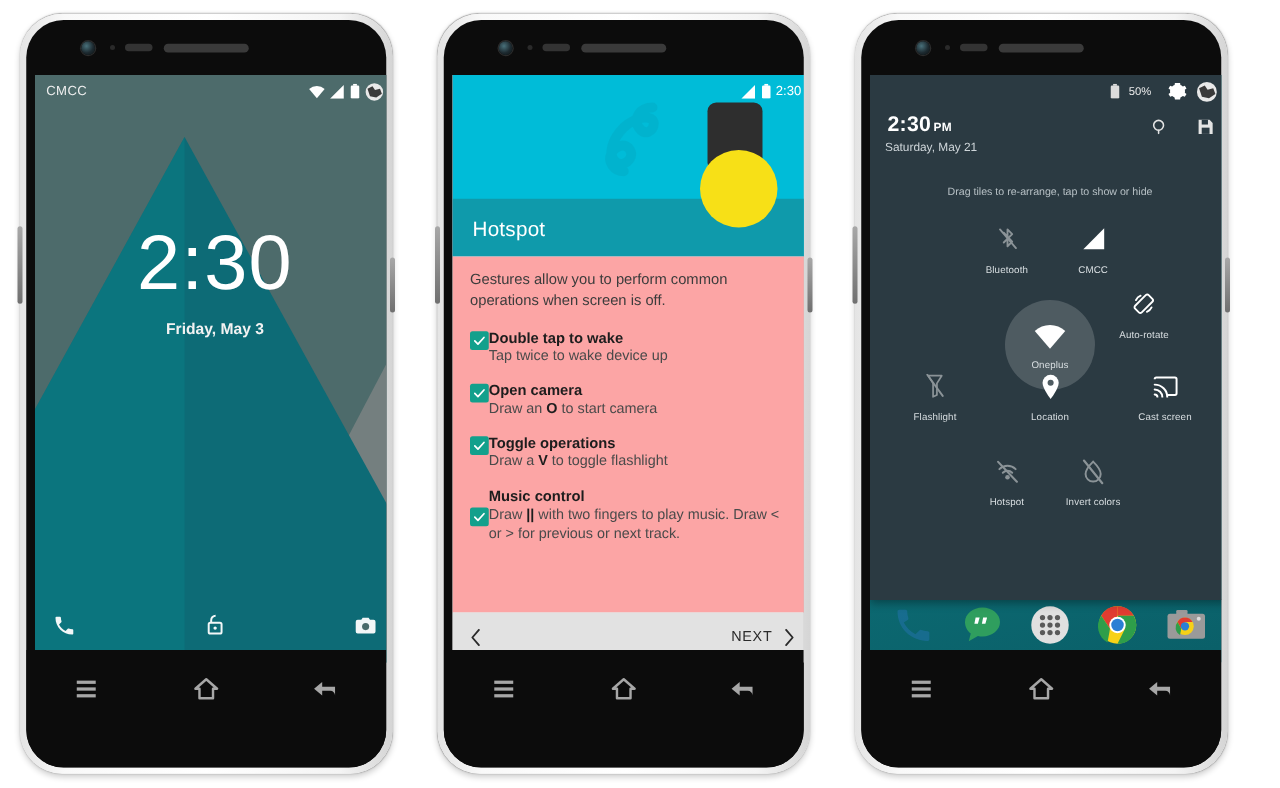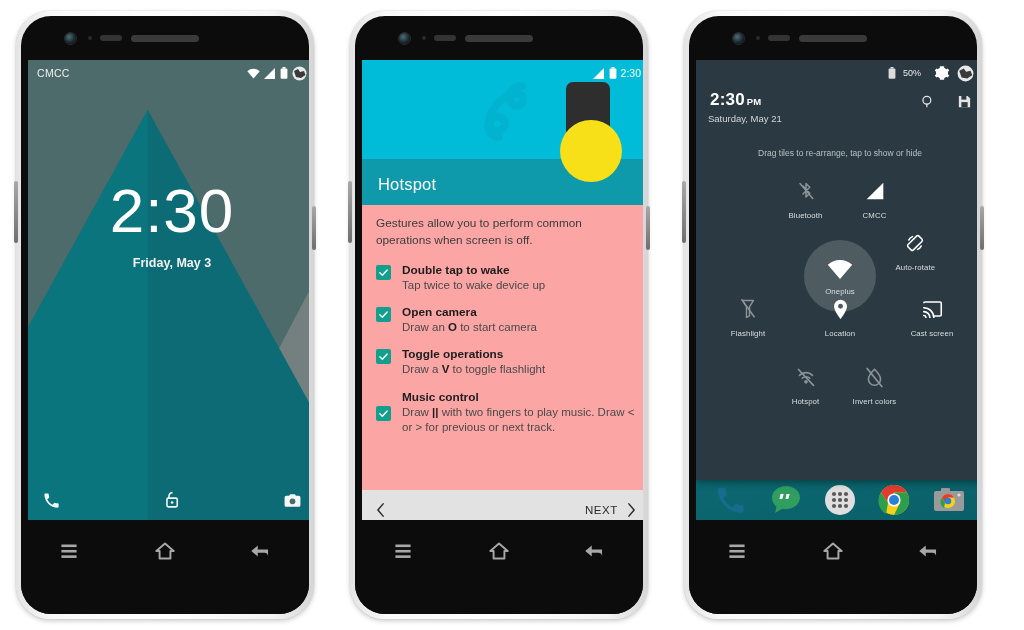--- a/index.html
+++ b/index.html
@@ -93,21 +93,21 @@
   .pen-body {
     position: absolute; right: 40px; top: 22px; width: 44px; height: 52px;
     border-radius: 7px 7px 4px 4px; background: #2e2e2e; z-index: 3;
   }
   .pen-dot {
     position: absolute; right: 28px; top: 60px; width: 62px; height: 62px;
     border-radius: 50%; background: #f7e017; z-index: 4;
   }
   .g-body { flex: 1; padding: 10px 14px 0 14px; background: #fca5a5; overflow: hidden; }
   .g-intro { font-size: 11.8px; line-height: 1.42; color: #3c3c3c; margin-bottom: 14px; }
-  .g-item { display: flex; gap: 11px; margin-bottom: 12px; align-items: flex-start; }
+  .g-item { display: flex; margin-bottom: 12px; align-items: flex-start; }
   .g-item.center-cb { align-items: center; }
   .cb {
     flex: none; width: 15px; height: 15px; border-radius: 2px; background: #12a08c;
     display: flex; align-items: center; justify-content: center; margin-top: 2px;
   }
   .cb svg { width: 11px; height: 11px; }
   .g-title { font-size: 11.8px; font-weight: bold; color: #1d1d1d; }
   .g-desc { font-size: 11.5px; color: #4a4a4a; line-height: 1.34; margin-top: 1px; }
   .g-desc b { font-weight: bold; color:#1d1d1d; }
   .g-footer {

